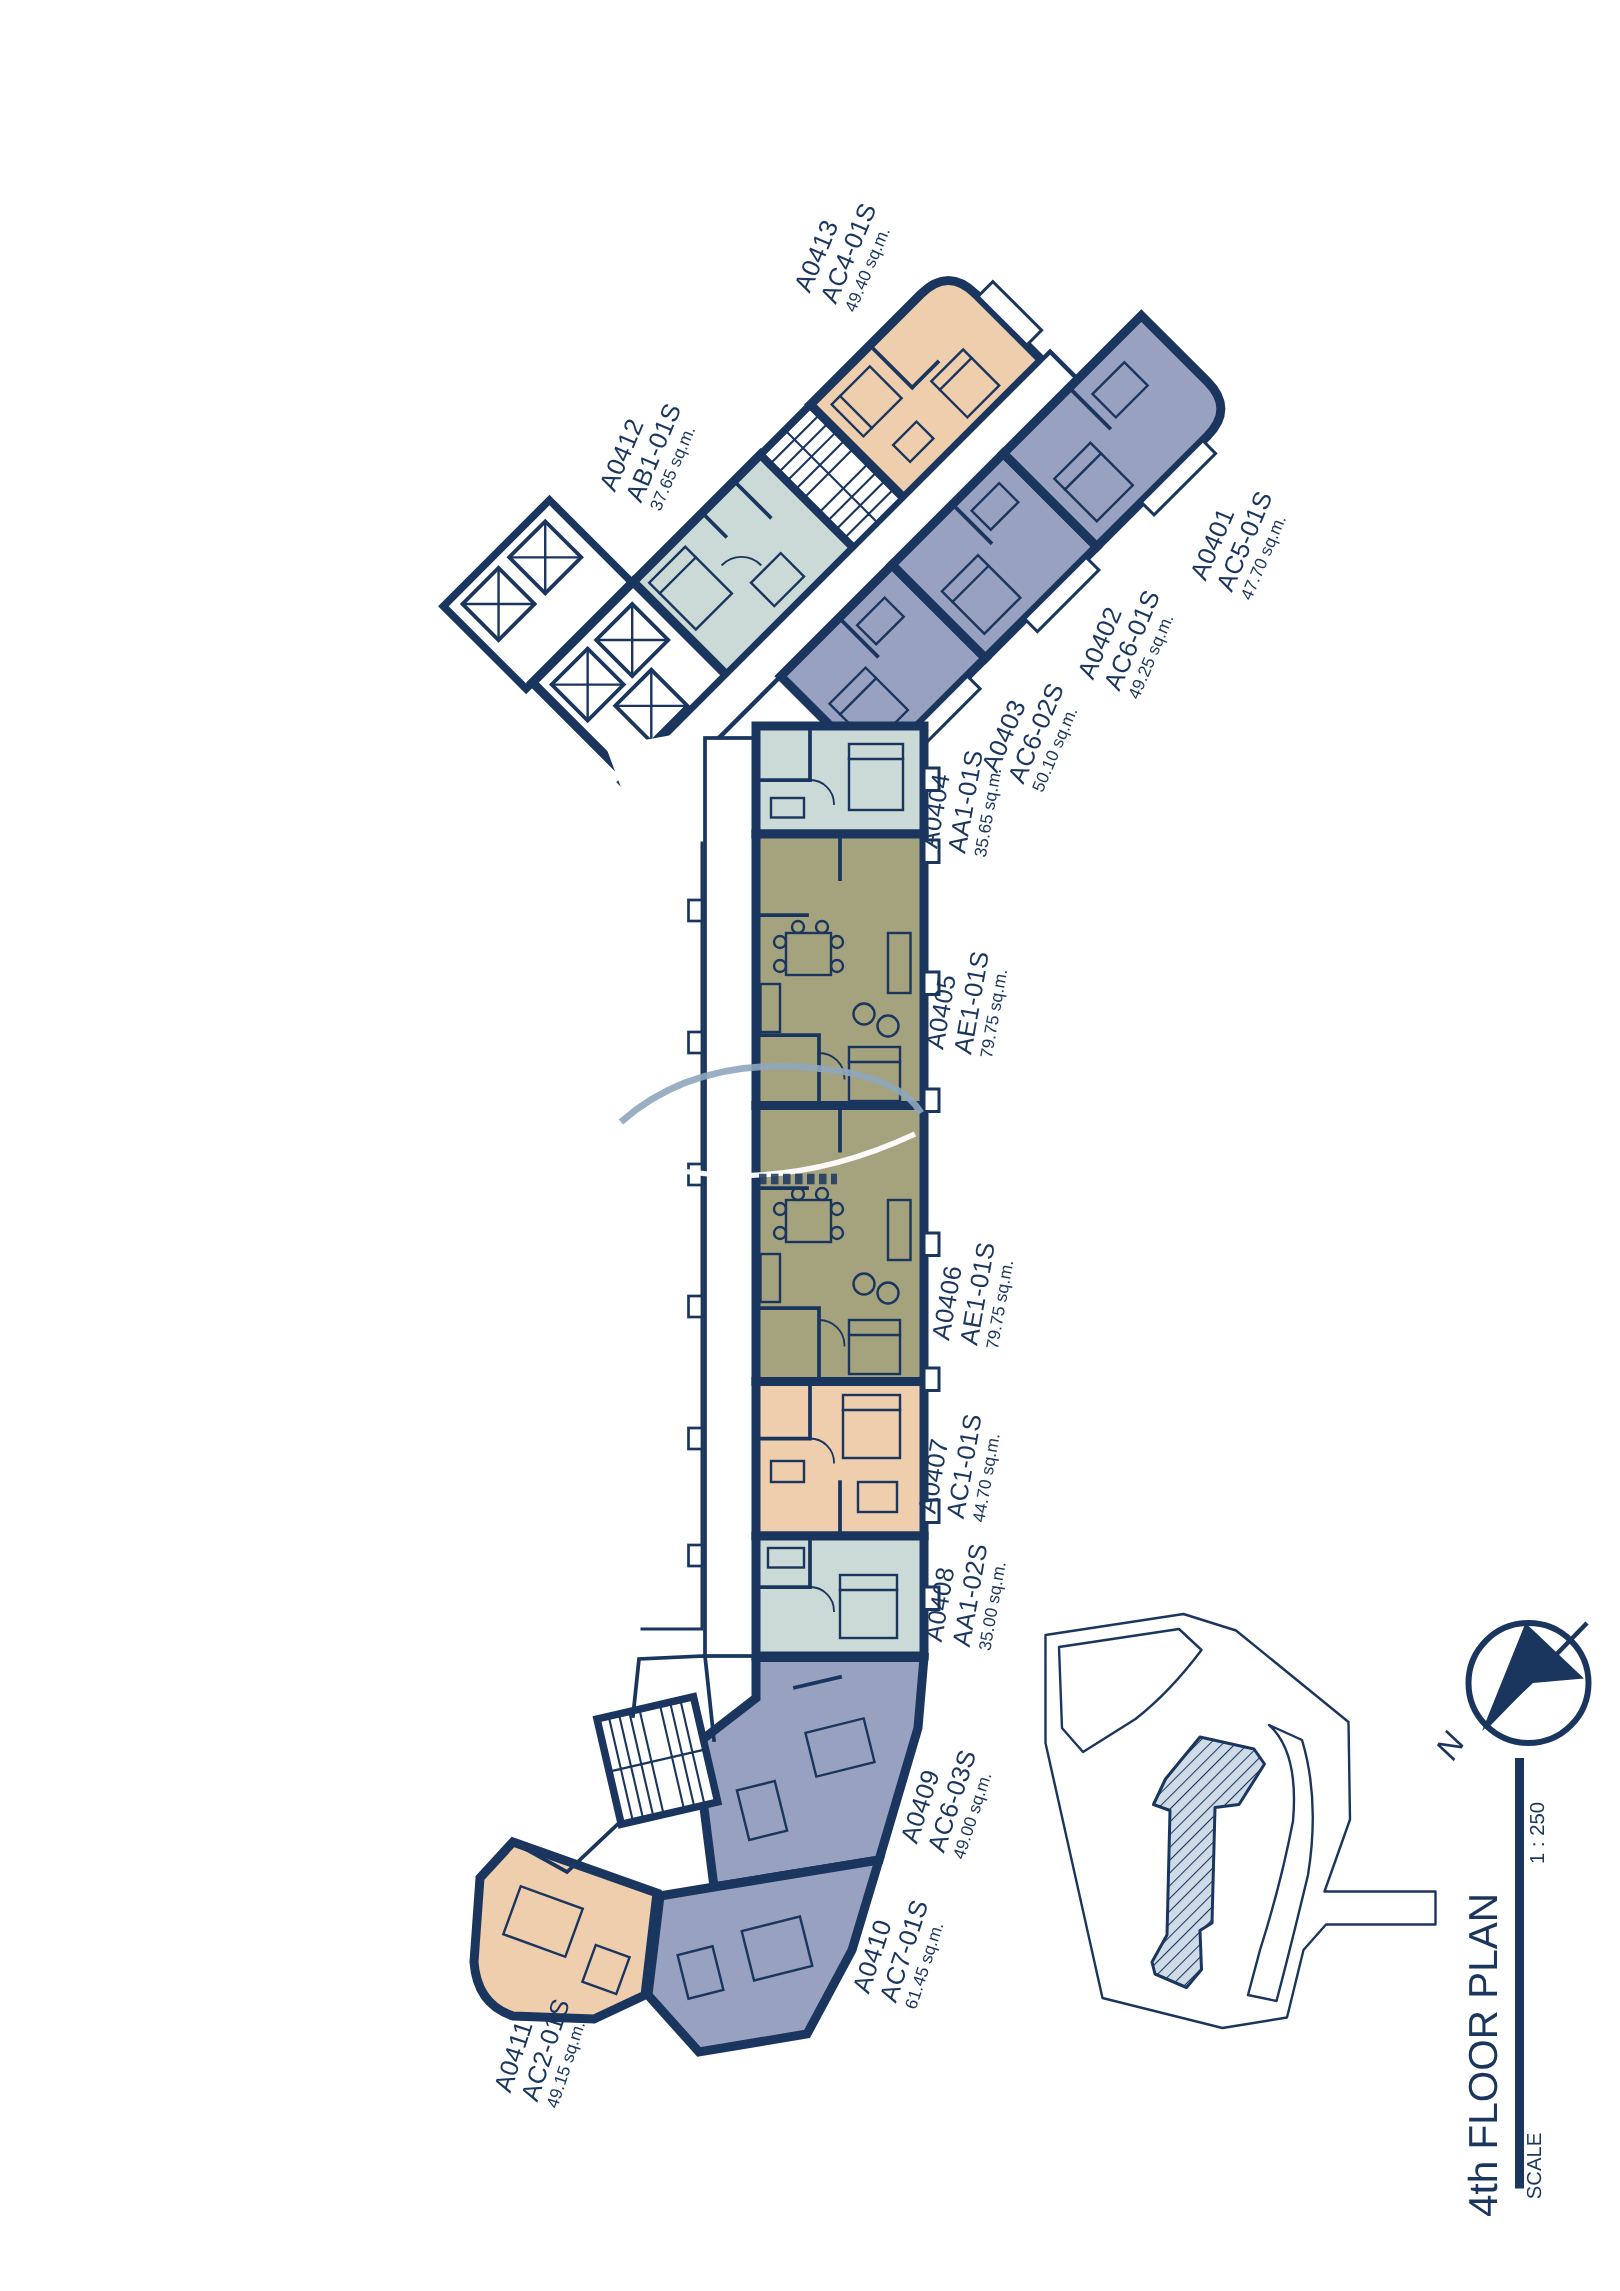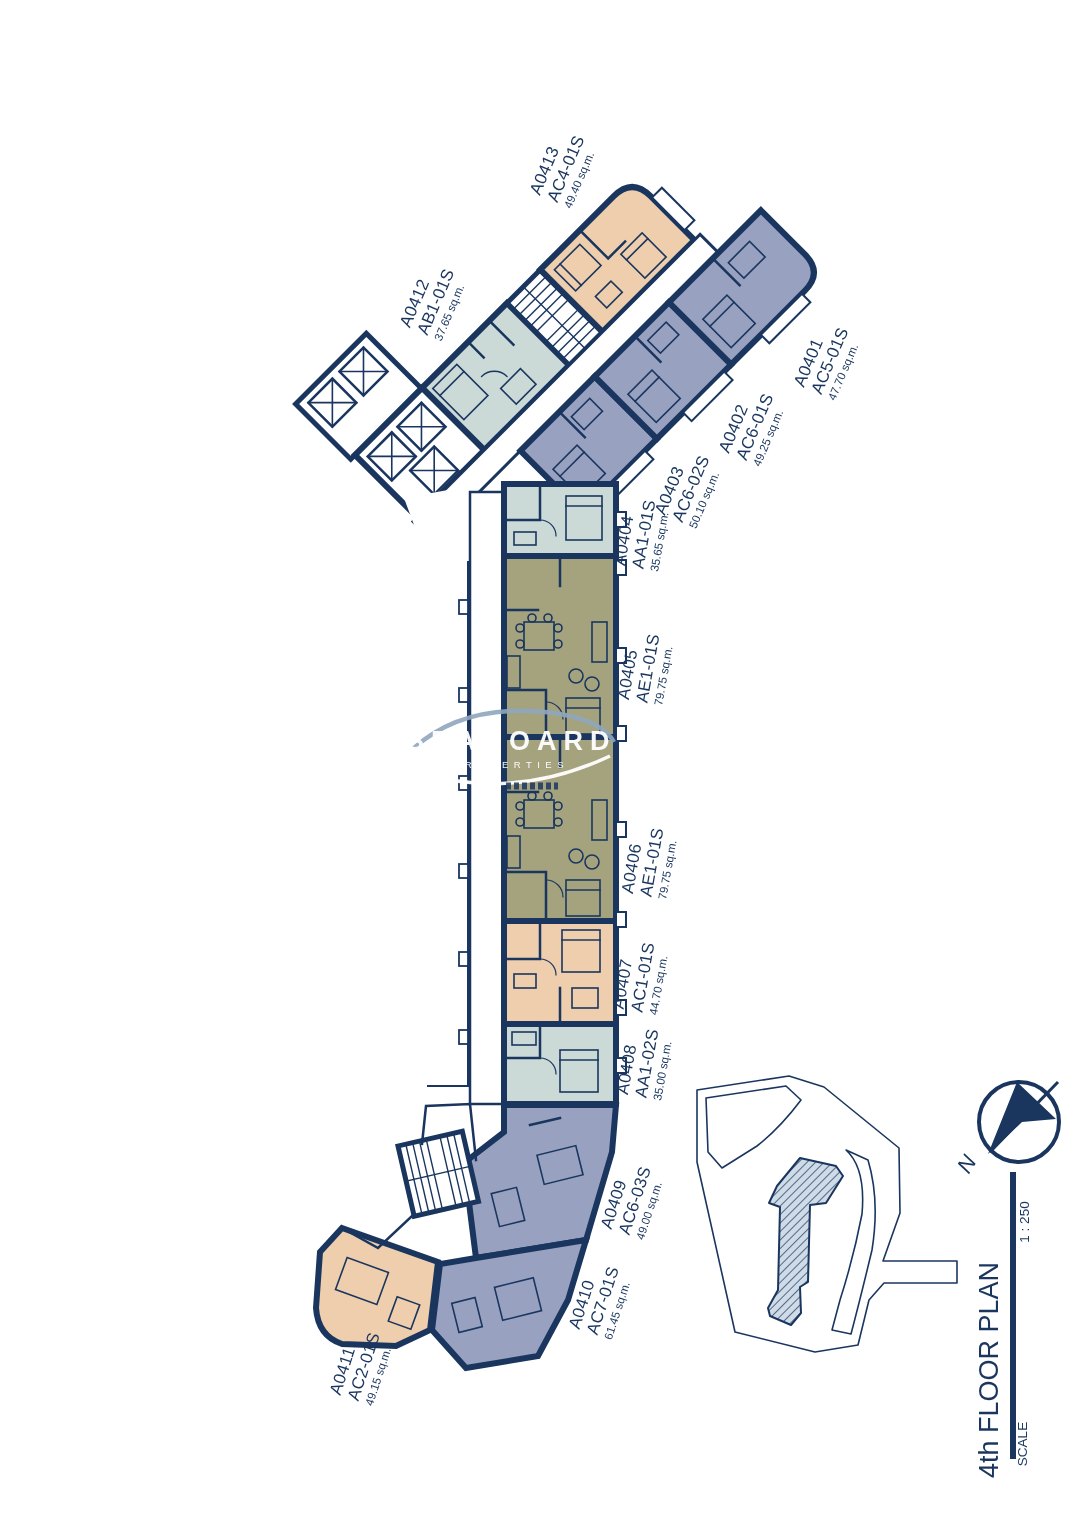--- a/index.html
+++ b/index.html
@@ -235,24 +235,20 @@
   </g>
 
   <g>
     <rect x="1010" y="1172" width="6" height="287" fill="#1a365f"></rect>
     <text transform="translate(1029,1222) rotate(-90)" font-size="13.5" fill="#1a365f" text-anchor="middle">1 : 250</text>
     <text transform="translate(998,1370) rotate(-90)" font-size="27" fill="#1a365f" text-anchor="middle">4th FLOOR PLAN</text>
     <text transform="translate(1027,1444) rotate(-90)" font-size="13.5" fill="#1a365f" text-anchor="middle">SCALE</text>
   </g>
 </svg>
 
-<div class="wm">
-  <div class="wm-main">SEABOARD</div>
-  <div class="wm-sub">PROPERTIES</div>
-</div>
 
 <div id="unit-labels">
       <div class="ulabel" style="left: 828px; top: 360px; --rot: -67deg;">
         <div class="u-id">A0401</div>
         <div class="u-type">AC5-01S</div>
         <div class="u-area">47.70 sq.m.</div>
       </div>
       <div class="ulabel" style="left: 753px; top: 426px; --rot: -67deg;">
         <div class="u-id">A0402</div>
         <div class="u-type">AC6-01S</div>

